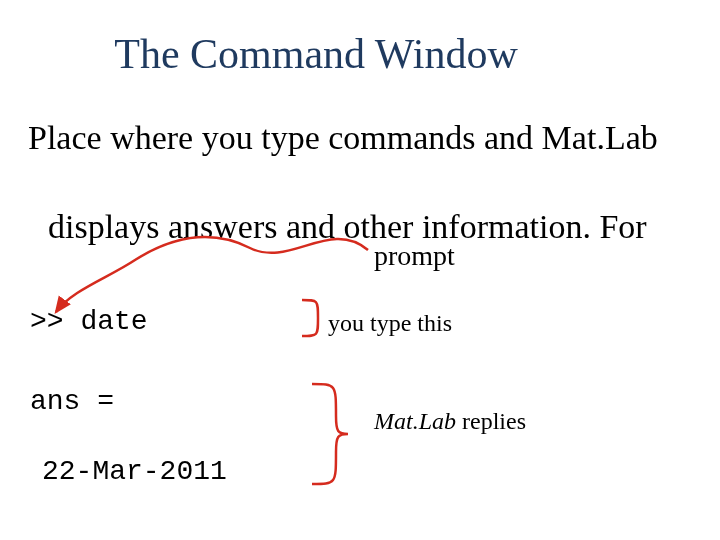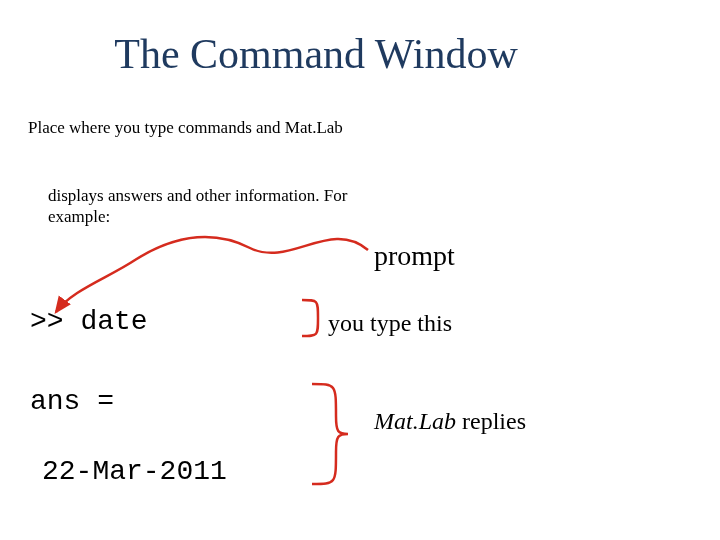--- a/index.html
+++ b/index.html
@@ -26,21 +26,21 @@
     font-size: 42px;
     font-weight: 400;
     color: #1f3a5f;
     font-family: Georgia, 'Times New Roman', serif;
   }
   .body-text {
     position: absolute;
     top: 118px;
     left: 28px;
     width: 660px;
-    font-size: 17px;
+    font-size: 34px;
     line-height: 1.2;
     color: #000;
   }
   .body-text .indent {
     padding-left: 20px;
     display: block;
     margin-top: 48px;
   }
   .prompt-label {
     position: absolute;
@@ -92,21 +92,20 @@
 <body>
 
 <div class="slide">
 
   <div class="title">The Command Window</div>
 
   <div class="body-text">
     <span>Place where you type commands and Mat.Lab</span><br>
     <span class="indent">
       <span>displays answers and other information.  For</span><br>
-      <span>example:</span>
     </span>
   </div>
 
   <div class="prompt-label">prompt</div>
 
   <div class="mono cmd-line">&gt;&gt; date</div>
   <div class="mono ans-line">ans =</div>
   <div class="mono out-line">22-Mar-2011</div>
 
   <div class="you-type">you type this</div>

